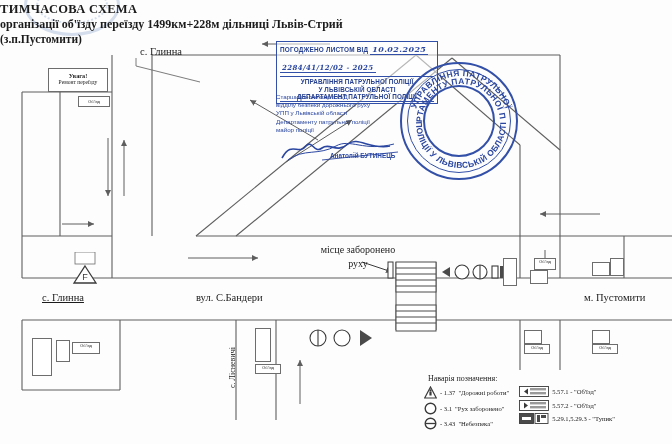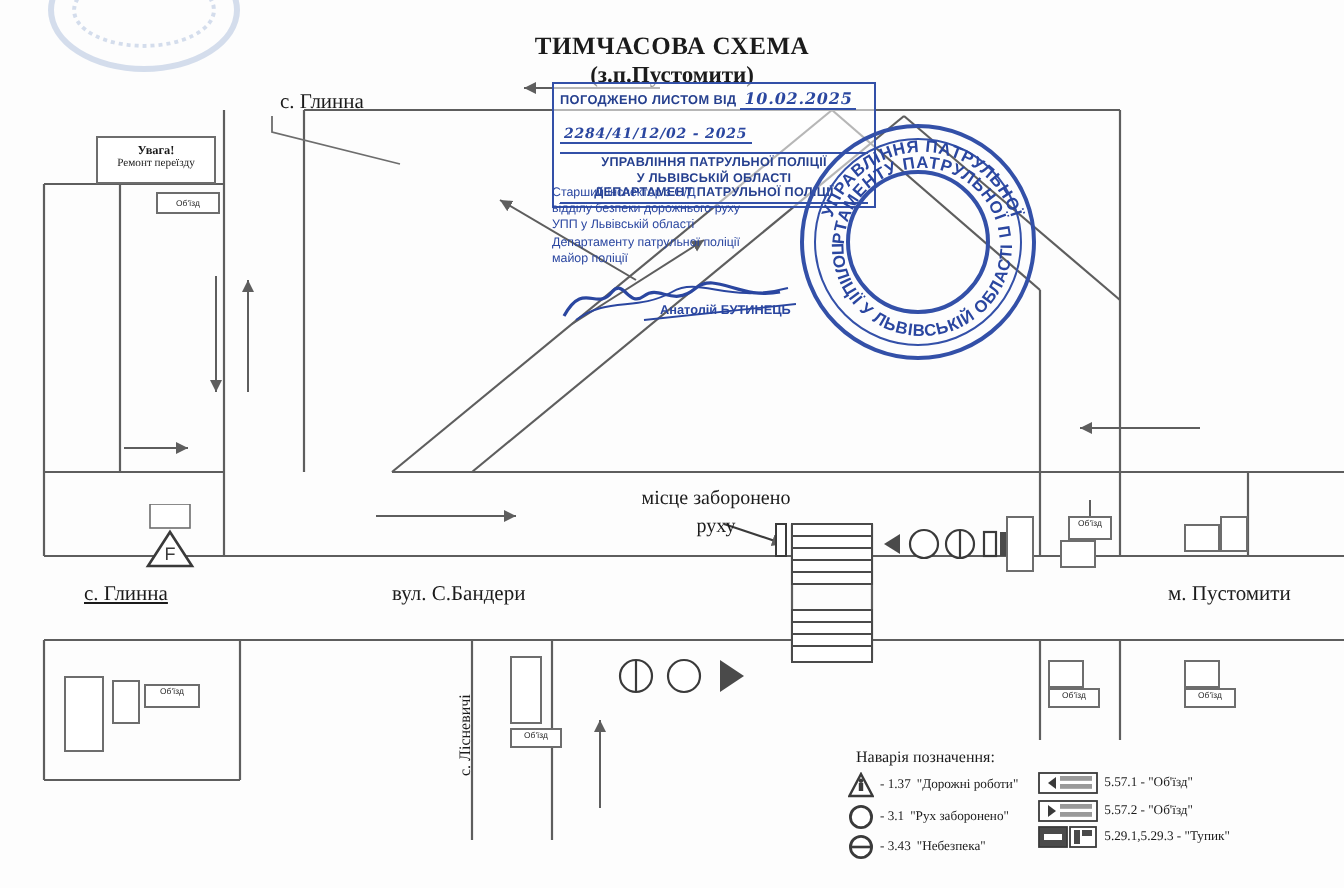--- a/index.html
+++ b/index.html
@@ -9,21 +9,21 @@
     font-family: "Liberation Serif", serif;
     overflow: hidden;
   }
   #page {
     position: relative;
     width: 672px; height: 444px;
     background: #fdfdfd;
   }
 
   
-  .title-block { position: absolute; top: 16px; left: 0; width: 672px; text-align: center; }
+  .title-block { position: absolute; top: 2px; left: 0; width: 672px; }
   .title-main {
     font-weight: bold; font-size: 12.5px; letter-spacing: .3px;
     color: #1b1b1b; line-height: 15px;
   }
   .title-sub {
     font-weight: bold; font-size: 12px; color: #1b1b1b; line-height: 15px;
   }
   .title-sub2 {
     font-weight: bold; font-size: 11.5px; color: #1b1b1b; line-height: 14px;
   }
@@ -178,20 +178,21 @@
 </style>
 </head>
 <body>
 
 <div id="page">
 
   <div class="corner-seal"></div>
 
   <div class="title-block">
     <div class="title-main">ТИМЧАСОВА СХЕМА</div>
+    <div class="title-sub">організації об'їзду переїзду 1499км+228м дільниці Львів-Стрий</div>
     <div class="title-sub2">(з.п.Пустомити)</div>
   </div>
 
   <svg class="map" viewBox="0 0 672 444">
     <g stroke="#5e5e5e" stroke-width="1.1" fill="none">
 
       <line x1="22" y1="278" x2="672" y2="278"></line>
       <line x1="22" y1="320" x2="672" y2="320"></line>
 
       <line x1="112" y1="55" x2="112" y2="278"></line>

